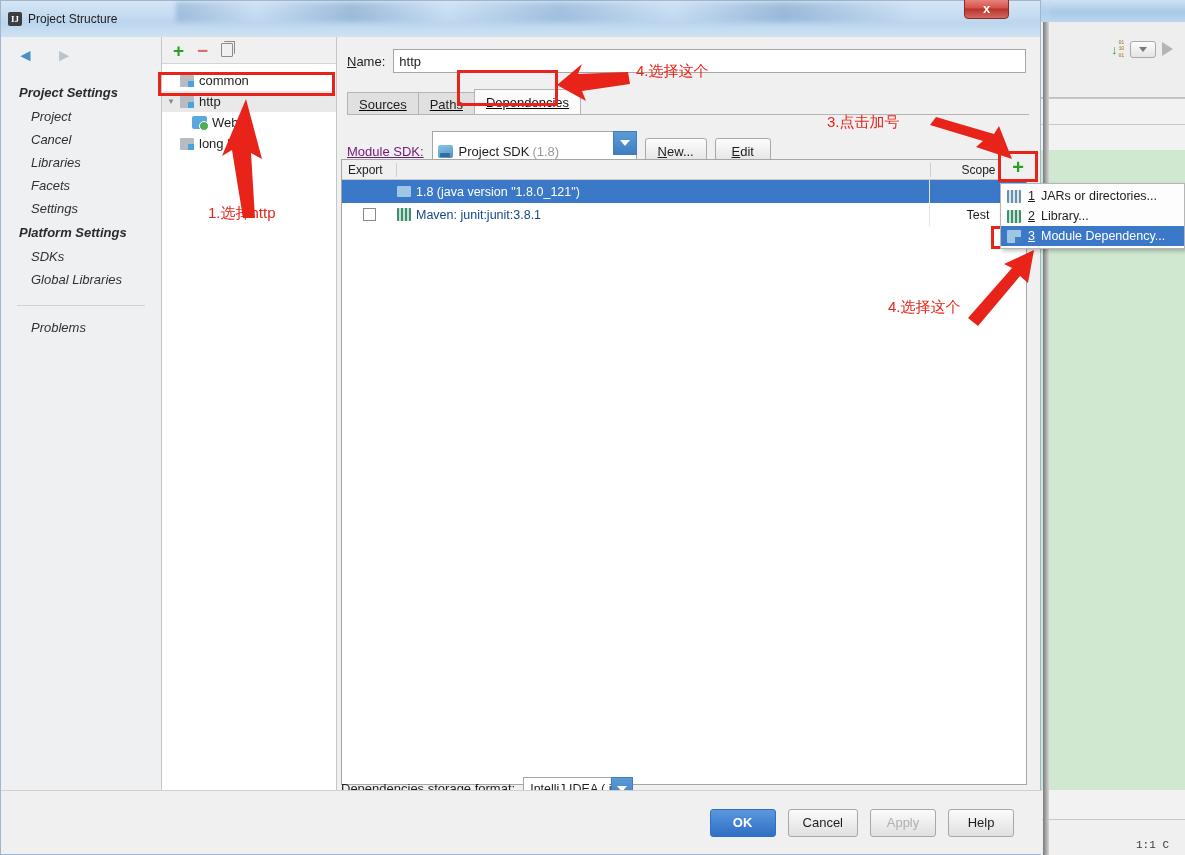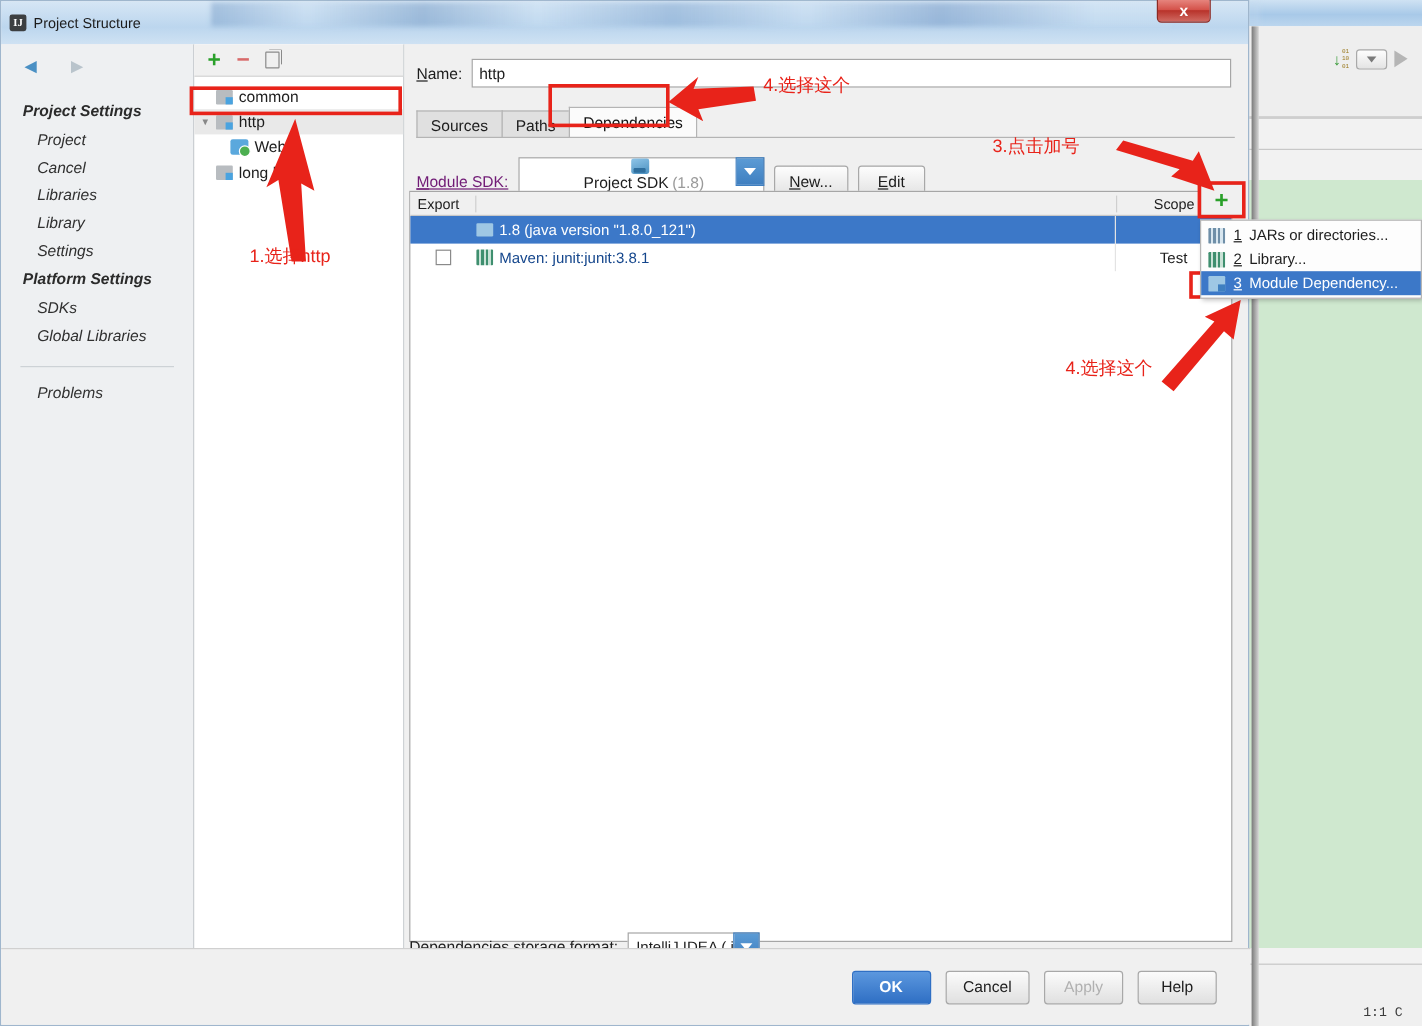--- a/index.html
+++ b/index.html
@@ -38,21 +38,21 @@
   }
   .bg-editor {
     position: absolute; right: 0; top: 150px; width: 145px; height: 640px;
     background: #cfe8cf;
   }
   .bg-editor-gutter {
     position: absolute; right: 137px; top: 150px; width: 8px; height: 640px;
     background: #e6e6e6;
   }
   .bg-statusbar {
-    position: absolute; right: 0; bottom: 0; width: 145px; height: 52px;
+    position: absolute; right: 0; bottom: 0; width: 145px; height: 36px;
     background: #f0f0f0; border-top: 1px solid #c8c8c8;
   }
   .bg-status-text {
     position: absolute; right: 16px; bottom: 4px;
     font-family: "Liberation Mono", monospace; font-size: 11px; color: #3a3a3a;
   }
   .bg-tool-icons {
     position: absolute; right: 12px; top: 40px;
     display: flex; align-items: center; gap: 6px;
   }
@@ -177,36 +177,36 @@
   .content { flex: 1; background: #f0f0f0; position: relative; padding: 0; }
   .name-row { display: flex; align-items: center; padding: 12px 14px 0 10px; }
   .name-label { font-size: 13px; color: #1d1d1d; margin-right: 8px; }
   .name-label u { text-decoration: underline; }
   .name-input {
     flex: 1; height: 24px; border: 1px solid #a6a6a6; background: #fff;
     font-size: 13px; color: #1d1d1d; padding: 0 5px;
     font-family: "Liberation Sans", sans-serif;
   }
 
-  .tabs { display: flex; align-items: flex-end; margin: 16px 0 0 10px; position: relative; }
+  .tabs { display: flex; align-items: flex-end; margin: 16px 0 0 10px; position: relative; text-decoration: underline; }
   .tab {
     height: 23px; padding: 0 11px; font-size: 13px; color: #1d1d1d;
     background: #e0e0e0; border: 1px solid #b4b4b4; border-bottom: none;
     display: flex; align-items: center; margin-right: -1px;
   }
   .tab.active { background: #fbfbfb; height: 26px; color: #111; }
   .tabs-underline {
     position: absolute; left: 0; bottom: 0; width: 682px; height: 1px; background: #b4b4b4;
   }
 
   .sdk-row { display: flex; align-items: center; margin: 16px 0 0 10px; gap: 8px; }
   .sdk-label { font-size: 13px; color: #701a75; text-decoration: underline; }
   .sdk-combo {
     width: 205px; height: 40px; border: 1px solid #a6a6a6; background: #fff;
-    display: flex; align-items: center; padding-left: 5px; position: relative; flex-direction: column;
+    display: flex; align-items: center; padding-left: 5px; position: relative;
   }
   .sdk-jicon {
     width: 15px; height: 13px; margin-right: 6px; border-radius: 2px;
     background: linear-gradient(160deg,#8fc5e8,#4a90c0); position: relative; flex:none;
   }
   .sdk-jicon::after{content:'';position:absolute;left:2px;bottom:1px;width:10px;height:4px;background:#2f6f9e;border-radius:1px;}
   .sdk-text { font-size: 13px; color: #1d1d1d; }
   .sdk-text .dim { color: #9a9a9a; margin-left: 3px; }
   .combo-arrow {
     position: absolute; right: -1px; top: -1px; width: 24px; height: 24px;
@@ -364,21 +364,21 @@
       <div class="sidebar">
         <div class="side-nav">
           <span class="nav-arrow back">◄</span>
           <span class="nav-arrow fwd">►</span>
         </div>
         <div class="side-list">
           <div class="side-group">Project Settings</div>
           <div class="side-item">Project</div>
           <div class="side-item">Cancel</div>
           <div class="side-item">Libraries</div>
-          <div class="side-item">Library</div>
+          <div class="side-item">Facets</div>
           <div class="side-item">Settings</div>
           <div class="side-group">Platform Settings</div>
           <div class="side-item">SDKs</div>
           <div class="side-item">Global Libraries</div>
           <div class="side-sep"></div>
           <div class="side-item">Problems</div>
         </div>
       </div>
 
       <div class="treecol">

